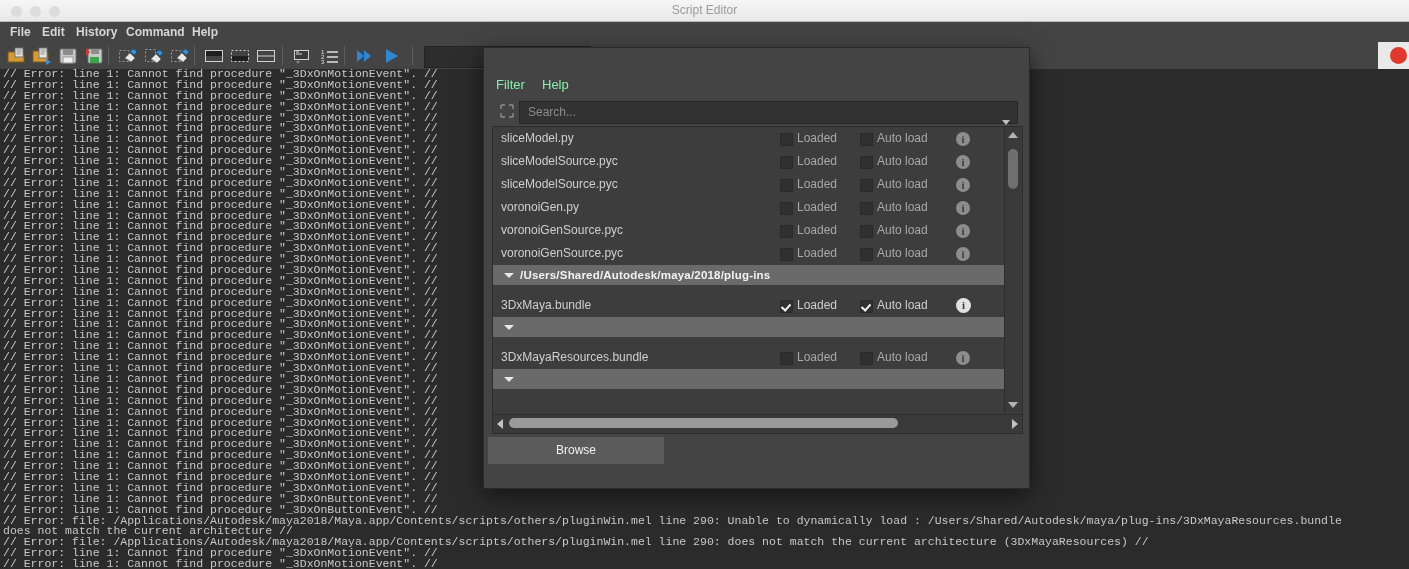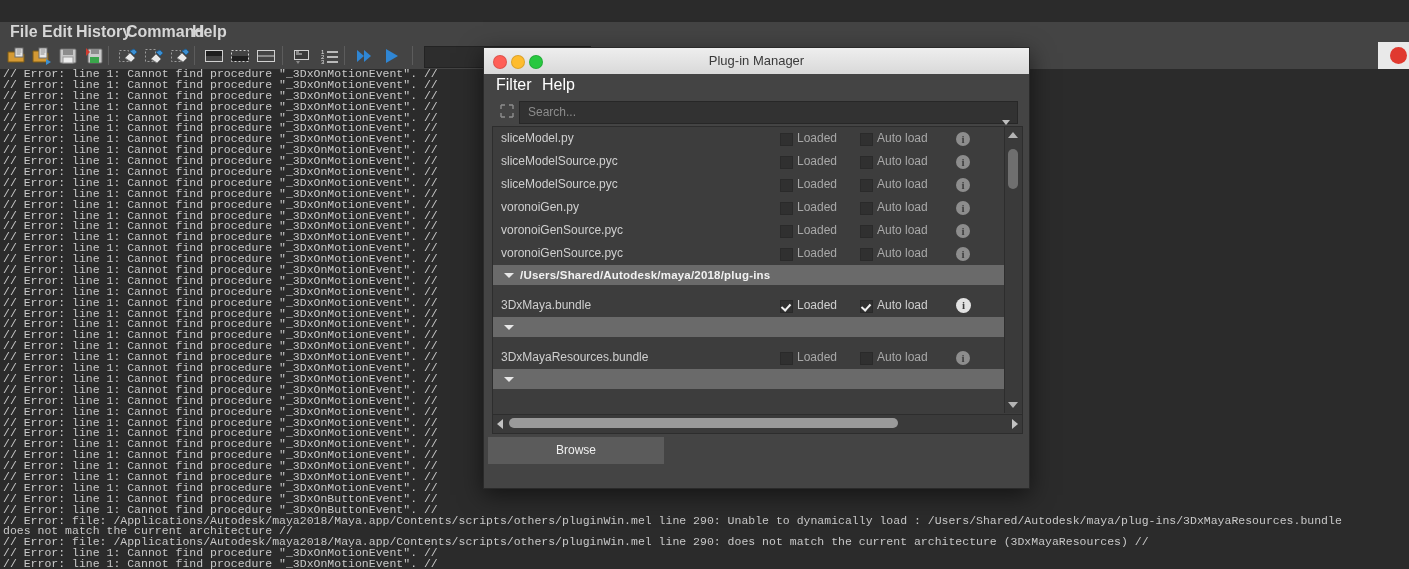--- a/index.html
+++ b/index.html
@@ -25,21 +25,21 @@
   .tl.inactive{background:#dcdcdc;}
   .tl1{left:11px;} .tl2{left:30px;} .tl3{left:49px;}
 
   
   .menubar{
     position:absolute;left:0;top:22px;width:1409px;height:20px;
     background:#444444;border-bottom:1px solid #2e2e2e;
   }
   .menubar .mi{
     position:absolute;top:0;height:20px;line-height:20px;
-    color:#d6d6d6;font-size:16px;font-weight:bold;cursor:default;text-align:right;
+    color:#d6d6d6;font-size:12px;font-weight:bold;cursor:default;text-align:right;
   }
 
   
   .toolbar{
     position:absolute;left:0;top:42px;width:1409px;height:27px;
     background:#444444;border-bottom:1px solid #2a2a2a;
   }
   .tb-ico{position:absolute;top:4px;width:20px;height:20px;}
   .tb-sep{position:absolute;top:4px;width:1px;height:19px;background:#5c5c5c;}
   .tb-field{
@@ -84,21 +84,21 @@
   .dtl{position:absolute;top:7px;width:12px;height:12px;border-radius:50%;border:1px solid rgba(0,0,0,.13);}
   .dtl1{left:9px;background:#ff5f57;}
   .dtl2{left:27px;background:#febc2e;}
   .dtl3{left:45px;background:#28c840;}
 
   .dlg-menubar{
     position:absolute;left:0;top:26px;width:545px;height:22px;background:#444444;
   }
   .dlg-menubar .mi{
     position:absolute;top:0;height:22px;line-height:22px;
-    color:#ffffff;font-size:16px;cursor:default;
+    color:#86efac;font-size:13px;cursor:default;
   }
 
   
   .search-row{position:absolute;left:0;top:51px;width:545px;height:26px;}
   .search-icon{position:absolute;left:15px;top:4px;width:16px;height:16px;}
   .search-box{
     position:absolute;left:35px;top:2px;width:497px;height:21px;
     background:#323232;border:1px solid #272727;
   }
   .search-ph{
@@ -193,20 +193,26 @@
     background:#5b5b5b;color:#f0f0f0;font-size:12px;cursor:default;
     border-right:1px solid #fca5a5;
   }
   .btn:last-child{border-right:none;}
 </style>
 </head>
 <body>
 
 <div class="app">
 
+  <div class="os-titlebar">
+    <div class="tl inactive tl1"></div>
+    <div class="tl inactive tl2"></div>
+    <div class="tl inactive tl3"></div>
+    <div class="os-title">Script Editor</div>
+  </div>
 
   <div class="menubar">
     <div class="mi" style="left:10px">File</div>
     <div class="mi" style="left:42px">Edit</div>
     <div class="mi" style="left:76px">History</div>
     <div class="mi" style="left:126px">Command</div>
     <div class="mi" style="left:192px">Help</div>
   </div>
 
   <div class="toolbar">
@@ -326,26 +332,20 @@
     <div class="rec-pane"></div>
     <div class="rec-dot"></div>
   </div>
 
   <div class="output">
     <div class="clip" id="outlines"><div class="ln">// Error: line 1: Cannot find procedure "_3DxOnMotionEvent". //</div><div class="ln">// Error: line 1: Cannot find procedure "_3DxOnMotionEvent". //</div><div class="ln">// Error: line 1: Cannot find procedure "_3DxOnMotionEvent". //</div><div class="ln">// Error: line 1: Cannot find procedure "_3DxOnMotionEvent". //</div><div class="ln">// Error: line 1: Cannot find procedure "_3DxOnMotionEvent". //</div><div class="ln">// Error: line 1: Cannot find procedure "_3DxOnMotionEvent". //</div><div class="ln">// Error: line 1: Cannot find procedure "_3DxOnMotionEvent". //</div><div class="ln">// Error: line 1: Cannot find procedure "_3DxOnMotionEvent". //</div><div class="ln">// Error: line 1: Cannot find procedure "_3DxOnMotionEvent". //</div><div class="ln">// Error: line 1: Cannot find procedure "_3DxOnMotionEvent". //</div><div class="ln">// Error: line 1: Cannot find procedure "_3DxOnMotionEvent". //</div><div class="ln">// Error: line 1: Cannot find procedure "_3DxOnMotionEvent". //</div><div class="ln">// Error: line 1: Cannot find procedure "_3DxOnMotionEvent". //</div><div class="ln">// Error: line 1: Cannot find procedure "_3DxOnMotionEvent". //</div><div class="ln">// Error: line 1: Cannot find procedure "_3DxOnMotionEvent". //</div><div class="ln">// Error: line 1: Cannot find procedure "_3DxOnMotionEvent". //</div><div class="ln">// Error: line 1: Cannot find procedure "_3DxOnMotionEvent". //</div><div class="ln">// Error: line 1: Cannot find procedure "_3DxOnMotionEvent". //</div><div class="ln">// Error: line 1: Cannot find procedure "_3DxOnMotionEvent". //</div><div class="ln">// Error: line 1: Cannot find procedure "_3DxOnMotionEvent". //</div><div class="ln">// Error: line 1: Cannot find procedure "_3DxOnMotionEvent". //</div><div class="ln">// Error: line 1: Cannot find procedure "_3DxOnMotionEvent". //</div><div class="ln">// Error: line 1: Cannot find procedure "_3DxOnMotionEvent". //</div><div class="ln">// Error: line 1: Cannot find procedure "_3DxOnMotionEvent". //</div><div class="ln">// Error: line 1: Cannot find procedure "_3DxOnMotionEvent". //</div><div class="ln">// Error: line 1: Cannot find procedure "_3DxOnMotionEvent". //</div><div class="ln">// Error: line 1: Cannot find procedure "_3DxOnMotionEvent". //</div><div class="ln">// Error: line 1: Cannot find procedure "_3DxOnMotionEvent". //</div><div class="ln">// Error: line 1: Cannot find procedure "_3DxOnMotionEvent". //</div><div class="ln">// Error: line 1: Cannot find procedure "_3DxOnMotionEvent". //</div><div class="ln">// Error: line 1: Cannot find procedure "_3DxOnMotionEvent". //</div><div class="ln">// Error: line 1: Cannot find procedure "_3DxOnMotionEvent". //</div><div class="ln">// Error: line 1: Cannot find procedure "_3DxOnMotionEvent". //</div><div class="ln">// Error: line 1: Cannot find procedure "_3DxOnMotionEvent". //</div><div class="ln">// Error: line 1: Cannot find procedure "_3DxOnMotionEvent". //</div><div class="ln">// Error: line 1: Cannot find procedure "_3DxOnMotionEvent". //</div><div class="ln">// Error: line 1: Cannot find procedure "_3DxOnMotionEvent". //</div><div class="ln">// Error: line 1: Cannot find procedure "_3DxOnMotionEvent". //</div><div class="ln">// Error: line 1: Cannot find procedure "_3DxOnMotionEvent". //</div><div class="ln">// Error: line 1: Cannot find procedure "_3DxOnButtonEvent". //</div><div class="ln">// Error: line 1: Cannot find procedure "_3DxOnButtonEvent". //</div><div class="ln">// Error: file: /Applications/Autodesk/maya2018/Maya.app/Contents/scripts/others/pluginWin.mel line 290: Unable to dynamically load : /Users/Shared/Autodesk/maya/plug-ins/3DxMayaResources.bundle</div><div class="ln">does not match the current architecture //</div><div class="ln">// Error: file: /Applications/Autodesk/maya2018/Maya.app/Contents/scripts/others/pluginWin.mel line 290: does not match the current architecture (3DxMayaResources) //</div><div class="ln">// Error: line 1: Cannot find procedure "_3DxOnMotionEvent". //</div><div class="ln">// Error: line 1: Cannot find procedure "_3DxOnMotionEvent". //</div></div>
   </div>
 
   <div class="dlg">
 
-    <div class="dlg-title">
-      <div class="dtl dtl1"></div>
-      <div class="dtl dtl2"></div>
-      <div class="dtl dtl3"></div>
-      <div class="label">Plug-in Manager</div>
-    </div>
 
     <div class="dlg-menubar">
       <div class="mi" style="left:12px">Filter</div>
       <div class="mi" style="left:58px">Help</div>
     </div>
 
     <div class="search-row">
       <span class="search-icon">
         <svg width="16" height="16" viewBox="0 0 16 16">
           <path d="M2 2h4M2 2v4M14 2h-4M14 2v4M2 14h4M2 14v-4M14 14h-4M14 14v-4" stroke="#8d8d8d" fill="none" stroke-width="1.4"></path>

